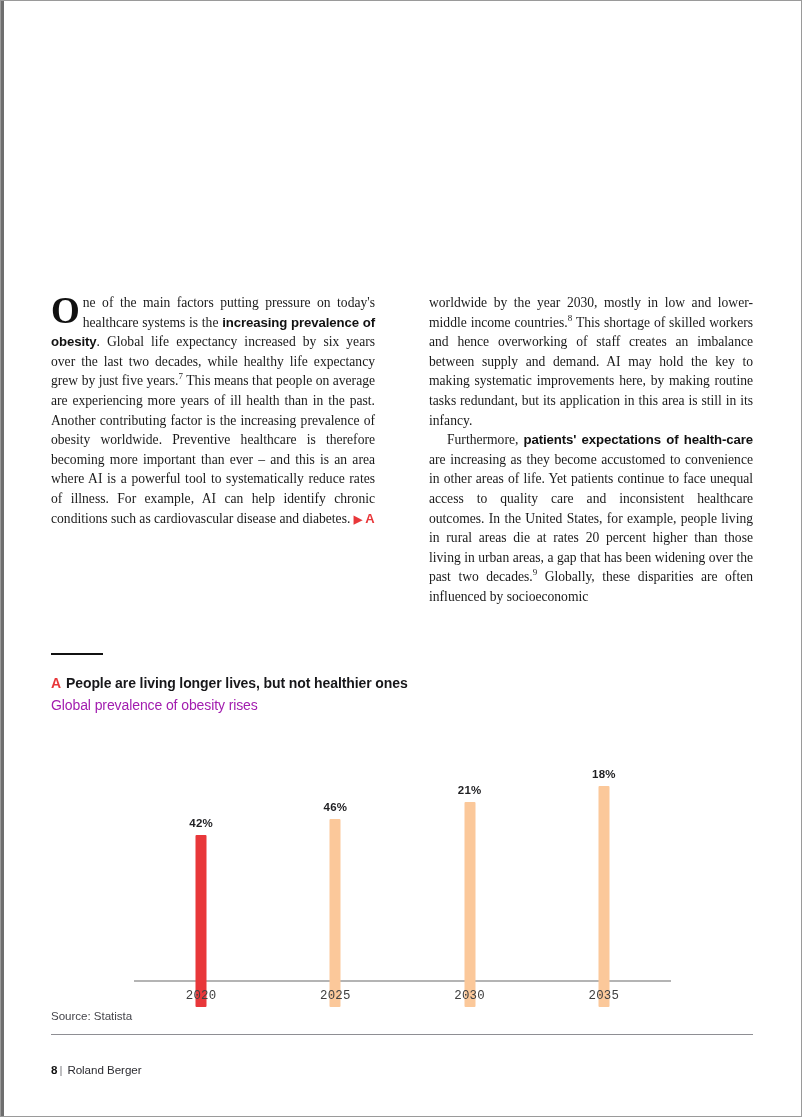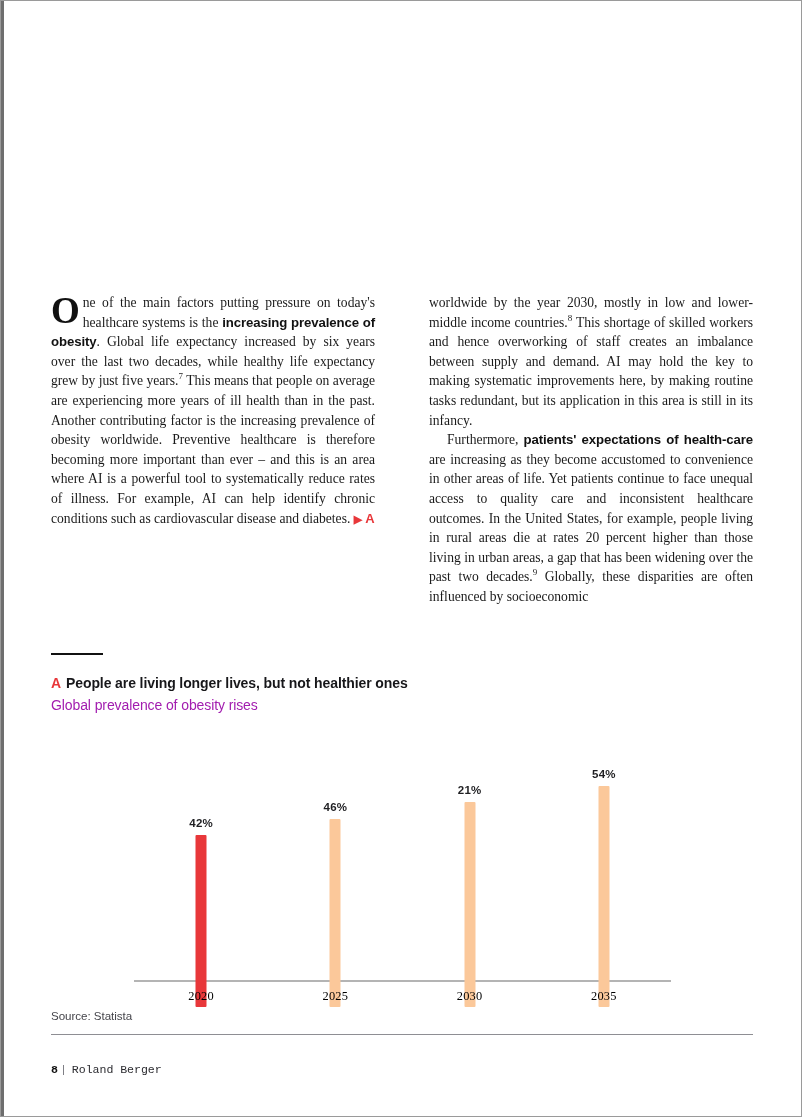--- a/index.html
+++ b/index.html
@@ -160,23 +160,23 @@
     font-weight: 700;
     color: #1f1f22;
     letter-spacing: 0.2px;
     white-space: nowrap;
   }
   .tick-label {
     position: absolute;
     top: 262px;
     width: 134px;
     text-align: center;
-    font-family: Liberation Serif, serif;
+    font-family: Liberation Mono, monospace;
     font-size: 12.4px;
-    color: #000000;
+    color: #404040;
     letter-spacing: 0.2px;
   }
 
   .source {
     position: absolute;
     left: 50px;
     top: 1008px;
     font-family: "Liberation Sans", sans-serif;
     font-size: 11.6px;
     color: #45454b;
@@ -187,21 +187,21 @@
     left: 50px;
     top: 1033px;
     width: 702px;
     height: 1px;
     background: #8e8e93;
   }
   .footer {
     position: absolute;
     left: 50px;
     top: 1062px;
-    font-family: Liberation Mono, monospace;
+    font-family: Liberation Sans, sans-serif;
     font-size: 11.6px;
     color: #2c2c31;
     letter-spacing: -0.05px;
   }
   .footer .pg {
     font-weight: 700;
     color: #111111;
   }
   .footer .sep {
     color: #7a7a80;
@@ -248,21 +248,21 @@
           <div class="bar-value" style="bottom: 194.452px;">46%</div>
         </div>
         <div class="tick-label" style="left: 217.25px; width: 134.25px;">2025</div>
         <div class="bar-slot" style="left: 351.5px; width: 134.25px;">
           <div class="bar" title="2030: 50%" style="height: 204.839px; background: rgb(251, 200, 154);"></div>
           <div class="bar-value" style="bottom: 210.839px;">21%</div>
         </div>
         <div class="tick-label" style="left: 351.5px; width: 134.25px;">2030</div>
         <div class="bar-slot" style="left: 485.75px; width: 134.25px;">
           <div class="bar" title="2035: 54%" style="height: 221.226px; background: rgb(251, 200, 154);"></div>
-          <div class="bar-value" style="bottom: 227.226px;">54%</div>
+          <div class="bar-value" style="bottom: 227.226px;">18%</div>
         </div>
         <div class="tick-label" style="left: 485.75px; width: 134.25px;">2035</div>
       </div>
   </div>
 
   <div class="source">Source: Statista</div>
 
   <div class="footer-rule"></div>
   <div class="footer"><span class="pg">8</span><span class="sep">|</span><span>Roland Berger</span></div>
 

